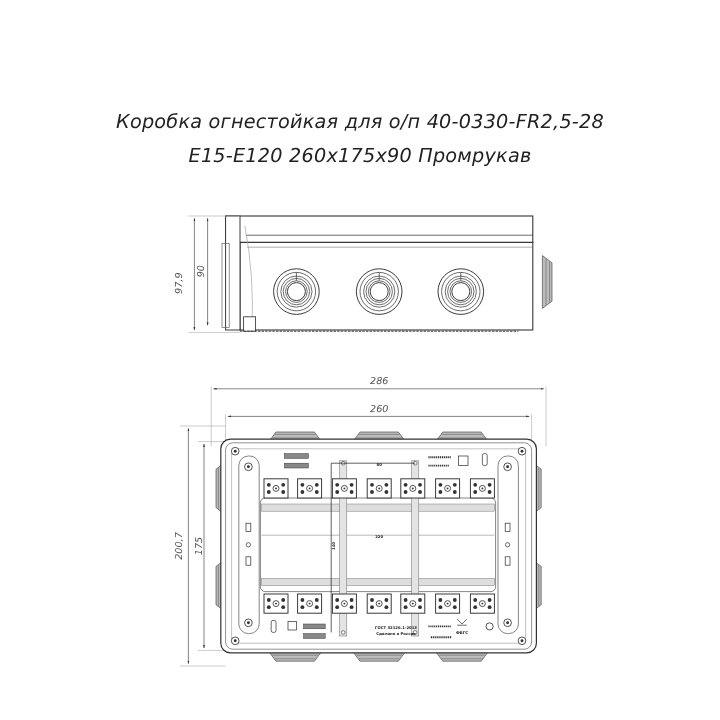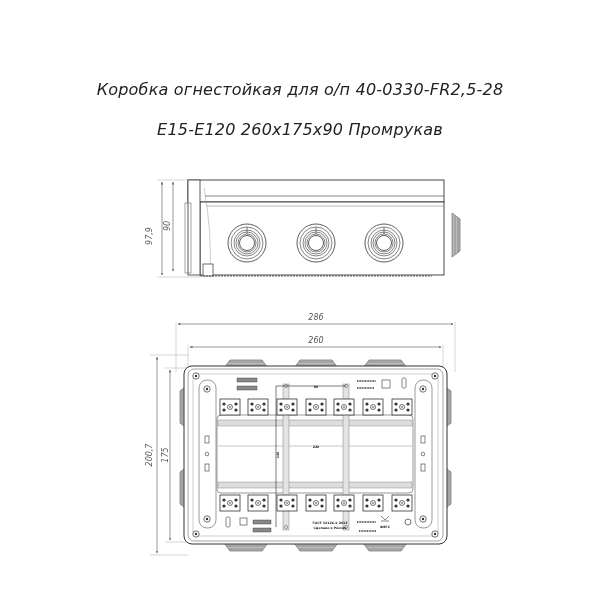--- a/index.html
+++ b/index.html
@@ -1,18 +1,18 @@
 <!DOCTYPE html>
 <html><head>
 <meta charset="utf-8">
 <style>
   html, body { margin:0; padding:0; background:#ffffff; }
   body { width:600px; height:600px; position:relative; overflow:hidden; font-family:"DejaVu Sans", sans-serif; }
   .title { position:absolute; left:0; width:600px; text-align:center; font-style:italic; font-size:16px; color:#222; letter-spacing:0.2px; font-family:"DejaVu Sans", sans-serif; font-weight:200; }
-  .t1 { top:80px; }
+  .t1 { top:92px; }
   .t2 { top:120px; }
   svg { position:absolute; left:0; top:0; }
   .dim { font-family:"DejaVu Sans", sans-serif; font-style:italic; font-size:8px; fill:#555; }
   .tiny { font-family:"DejaVu Sans", sans-serif; font-size:3.2px; fill:#222; font-weight:bold; }
 </style>
 </head>
 <body>
 
 <div class="title t1">Коробка огнестойкая для о/п 40-0330-FR2,5-28</div>
 <div class="title t2">Е15-Е120 260х175х90 Промрукав</div>

